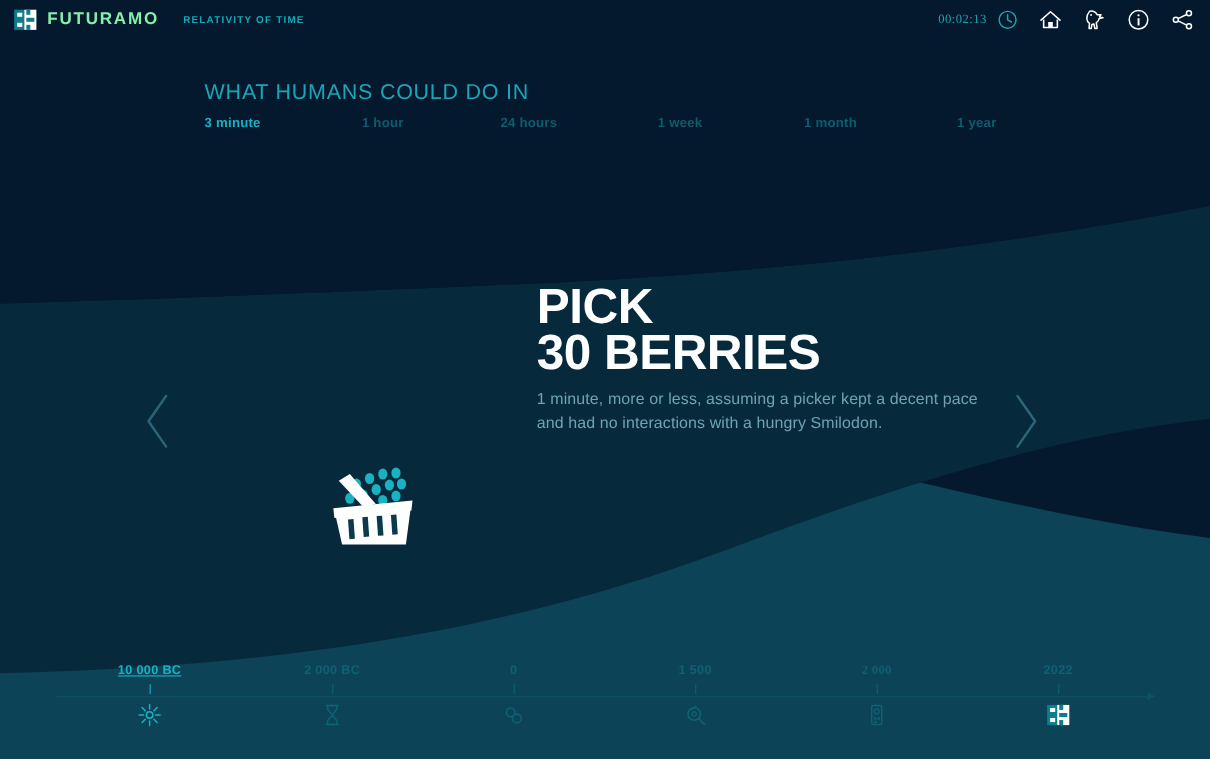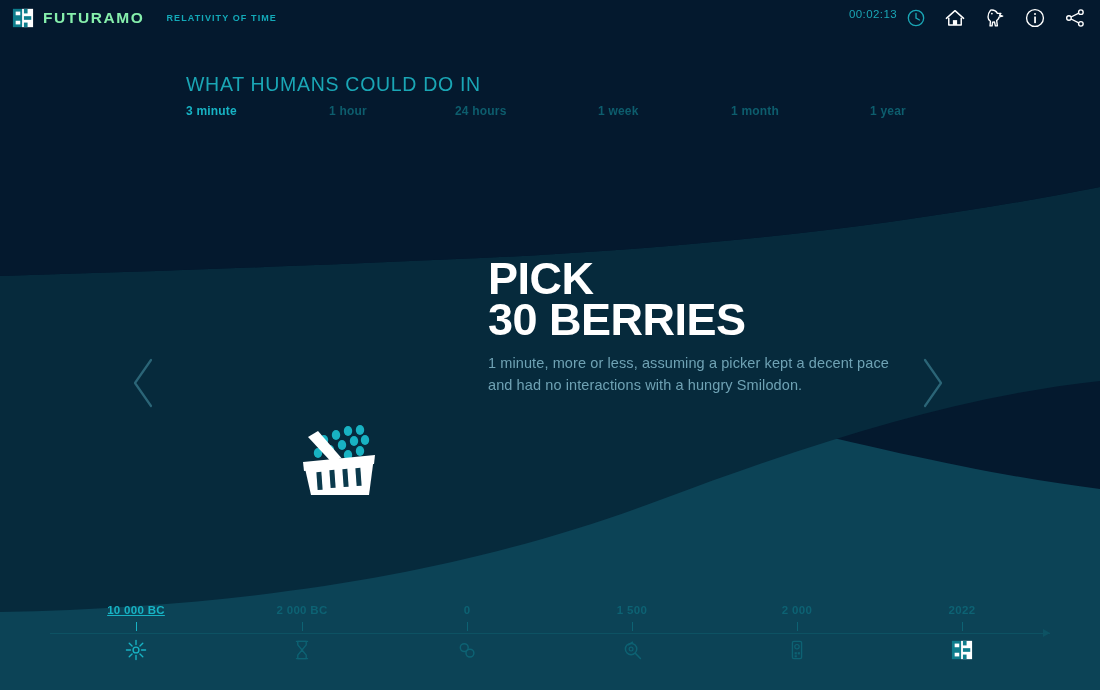--- a/index.html
+++ b/index.html
@@ -26,21 +26,21 @@
     letter-spacing:1.6px; margin-left:9px;
   }
   .brand-sub {
     color:#13a9b8; font-size:9px; font-weight:bold;
     letter-spacing:1.1px; margin-left:22px; white-space:nowrap;
   }
   .topright {
     margin-left:auto; display:flex; align-items:center;
     padding-right:14px; gap:18px;
   }
-  .timer-wrap { display:flex; gap:9px; }
+  .timer-wrap { display:flex; align-items:center; gap:9px;font-family:Liberation Serif, serif; }
   .timer-text {
     color:#1aa6b5; font-size:11.5px; letter-spacing:.4px;
   }
   .ticon { width:20px; height:20px; display:block; }
   .nav-icon { width:22px; height:22px; display:block; }
 
   
   .heading {
     position:absolute; left:186px; top:73px; z-index:5;
     color:#1aa6b5; font-size:19.5px; letter-spacing:.7px;
@@ -275,21 +275,21 @@
         <div class="tl-node" style="left: 632px; color: rgb(13, 98, 115);">
           <div class="tl-label">1 500</div>
           <div class="tl-tick"></div>
           <svg class="tl-ico" viewBox="0 0 24 24">
             <circle cx="11" cy="11" r="6.2" fill="none" stroke="currentColor" stroke-width="1.6"></circle>
         <path d="M15.6 15.6 L21.2 21.2" stroke="currentColor" stroke-width="1.7" stroke-linecap="round"></path>
         <path d="M8.2 6.4 L12.6 3.4" stroke="currentColor" stroke-width="1.5" stroke-linecap="round"></path>
         <circle cx="11" cy="11" r="2.1" fill="none" stroke="currentColor" stroke-width="1.3"></circle>
           </svg>
         </div>
-        <div class="tl-node" style="left: 797px; color: rgb(13, 98, 115);">
+        <div class="tl-node" style="left: 797px; color: rgb(13, 98, 115); font-family: Liberation Serif, serif;">
           <div class="tl-label">2 000</div>
           <div class="tl-tick"></div>
           <svg class="tl-ico" viewBox="0 0 24 24">
             <rect x="7" y="2.6" width="10" height="18.8" rx="1.6" fill="none" stroke="currentColor" stroke-width="1.5"></rect>
         <circle cx="12" cy="8.4" r="2.4" fill="none" stroke="currentColor" stroke-width="1.3"></circle>
         <rect x="9.4" y="14.4" width="2.4" height="2.4" fill="currentColor"></rect>
         <rect x="12.8" y="14.4" width="2.4" height="2.4" fill="currentColor"></rect>
         <rect x="9.4" y="17.8" width="2.4" height="2.2" fill="currentColor"></rect>
           </svg>
         </div>

